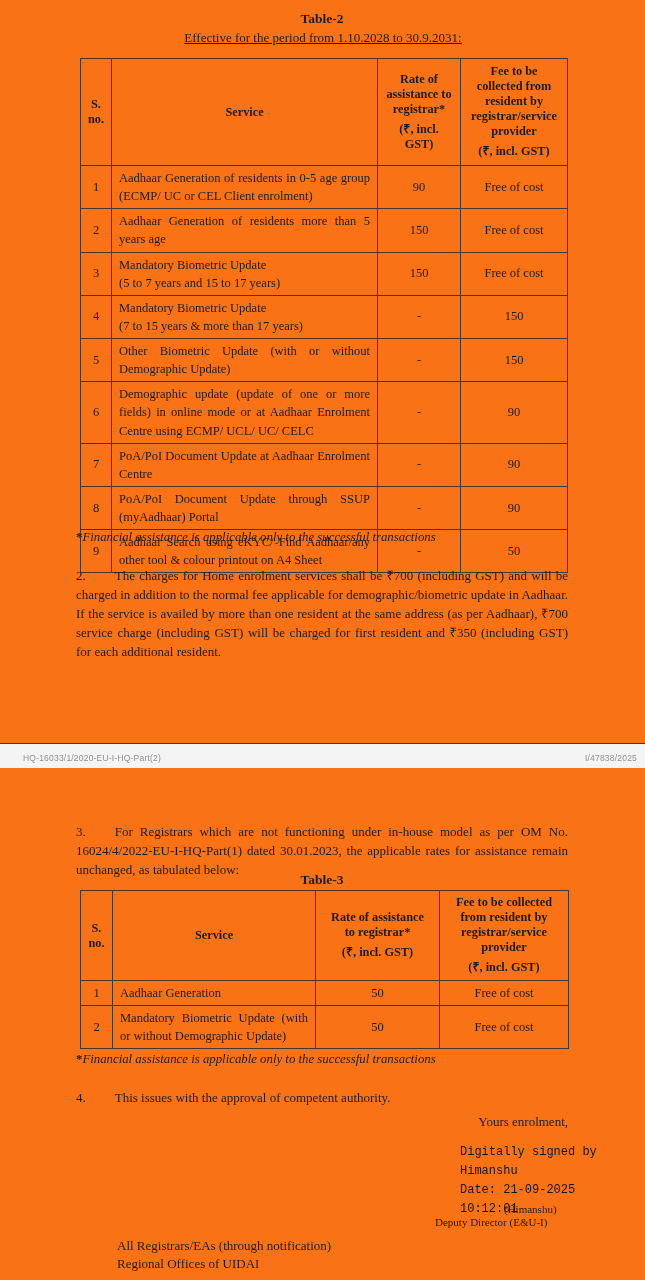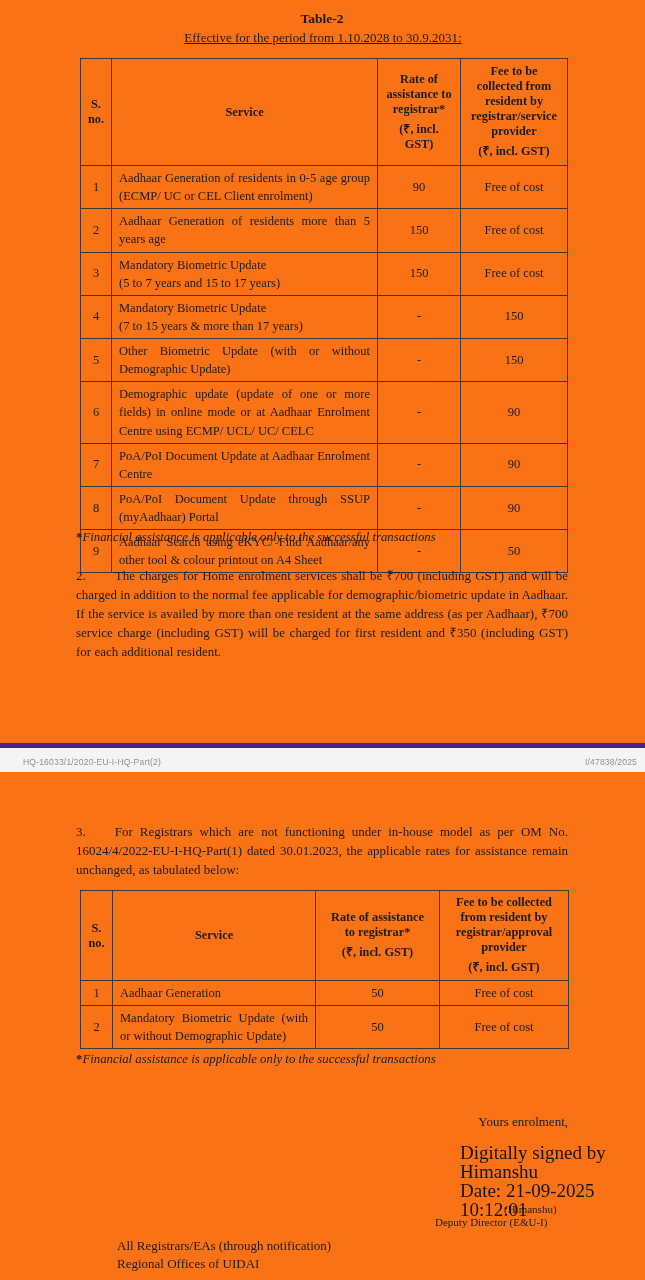--- a/index.html
+++ b/index.html
@@ -26,29 +26,29 @@
   .cell-val{text-align:center;}
   .pre{white-space:pre-line;}
 
   .footnote{font-size:12.8px;}
   .footnote .star{font-weight:bold;font-style:normal;}
   .footnote .fn-text{font-style:italic;}
 
   .para{font-size:13px;line-height:19px;text-align:justify;}
   .para .pnum{margin-right:29px;}
 
-  .footer-band{background:#f4f4f5;border-top:5px solid #4c1d95;}
+  .footer-band{background:#f4f4f5;border-top:1px solid #4c1d95;}
   .footer-code{
     font-family:"Liberation Sans", sans-serif;font-size:8.5px;color:#8f8f92;
     letter-spacing:0.2px;
   }
 
   .closing{font-size:13px;text-align:right;}
   .sig-sans{
-    font-family:Liberation Serif, serif;font-size:19px;line-height:19px;color:#141414;
+    font-family:Liberation Mono, monospace;font-size:12px;line-height:19px;color:#141414;
   }
   .sig-serif{font-size:11px;}
   .to-label{font-size:13px;}
   .to-lines{font-size:13px;line-height:18px;}
 </style>
 </head>
 <body>
 
 <div class="page">
 
@@ -166,20 +166,21 @@
 
   <div class="abs footer-band" style="left:0;top:743px;width:645px;height:24px;">
     <span class="abs footer-code" style="left:23px;top:9px;">HQ-16033/1/2020-EU-I-HQ-Part(2)</span>
     <span class="abs footer-code" style="right:8px;top:9px;">I/47838/2025</span>
   </div>
 
   <p class="abs para" style="left:76px;top:822px;width:492px;margin:0;">
     <span class="pnum">3.</span><span>For Registrars which are not functioning under in-house model as per OM No. 16024/4/2022-EU-I-HQ-Part(1) dated 30.01.2023, the applicable rates for assistance remain unchanged, as tabulated below:</span>
   </p>
 
+  <div class="abs center doc-title" style="left:76px;top:872px;width:492px;">Table-3</div>
 
   <table class="doc-table abs" style="left:80px;top:890px;width:488px;">
     <colgroup>
         <col style="width:32px">
         <col style="width:203px">
         <col style="width:124px">
         <col style="width:129px">
       </colgroup>
     <thead>
       <tr style="height:84px">
@@ -190,21 +191,21 @@
           <div class="hdr-flex">
             <div class="h-title pre">Rate of assistance
 to registrar*</div>
             <div class="h-gst">(₹, incl. GST)</div>
           </div>
         </th>
         <th class="hdr-money">
           <div class="hdr-flex">
             <div class="h-title pre">Fee to be collected
 from resident by
-registrar/approval
+registrar/service
 provider</div>
             <div class="h-gst">(₹, incl. GST)</div>
           </div>
         </th>
       </tr>
     </thead>
     <tbody>
 
         <tr>
           <td class="cell-sno">1</td>
@@ -219,20 +220,23 @@
           <td class="cell-val">50</td>
           <td class="cell-val">Free of cost</td>
         </tr>
       </tbody>
   </table>
 
   <div class="abs footnote" style="left:76px;top:1052px;width:492px;">
     <span class="star">*</span><span class="fn-text">Financial assistance is applicable only to the successful transactions</span>
   </div>
 
+  <p class="abs para" style="left:76px;top:1088px;width:492px;margin:0;">
+    <span class="pnum">4.</span><span>This issues with the approval of competent authority.</span>
+  </p>
 
   <div class="abs closing" style="left:76px;top:1114px;width:492px;">Yours enrolment,</div>
 
   <div class="abs sig-sans" style="left:460px;top:1143px;width:180px;">
     <div>Digitally signed by</div>
     <div>Himanshu</div>
     <div>Date: 21-09-2025</div>
     <div>10:12:01</div>
   </div>
   <div class="abs sig-serif" style="left:504px;top:1203px;">(Himanshu)</div>

